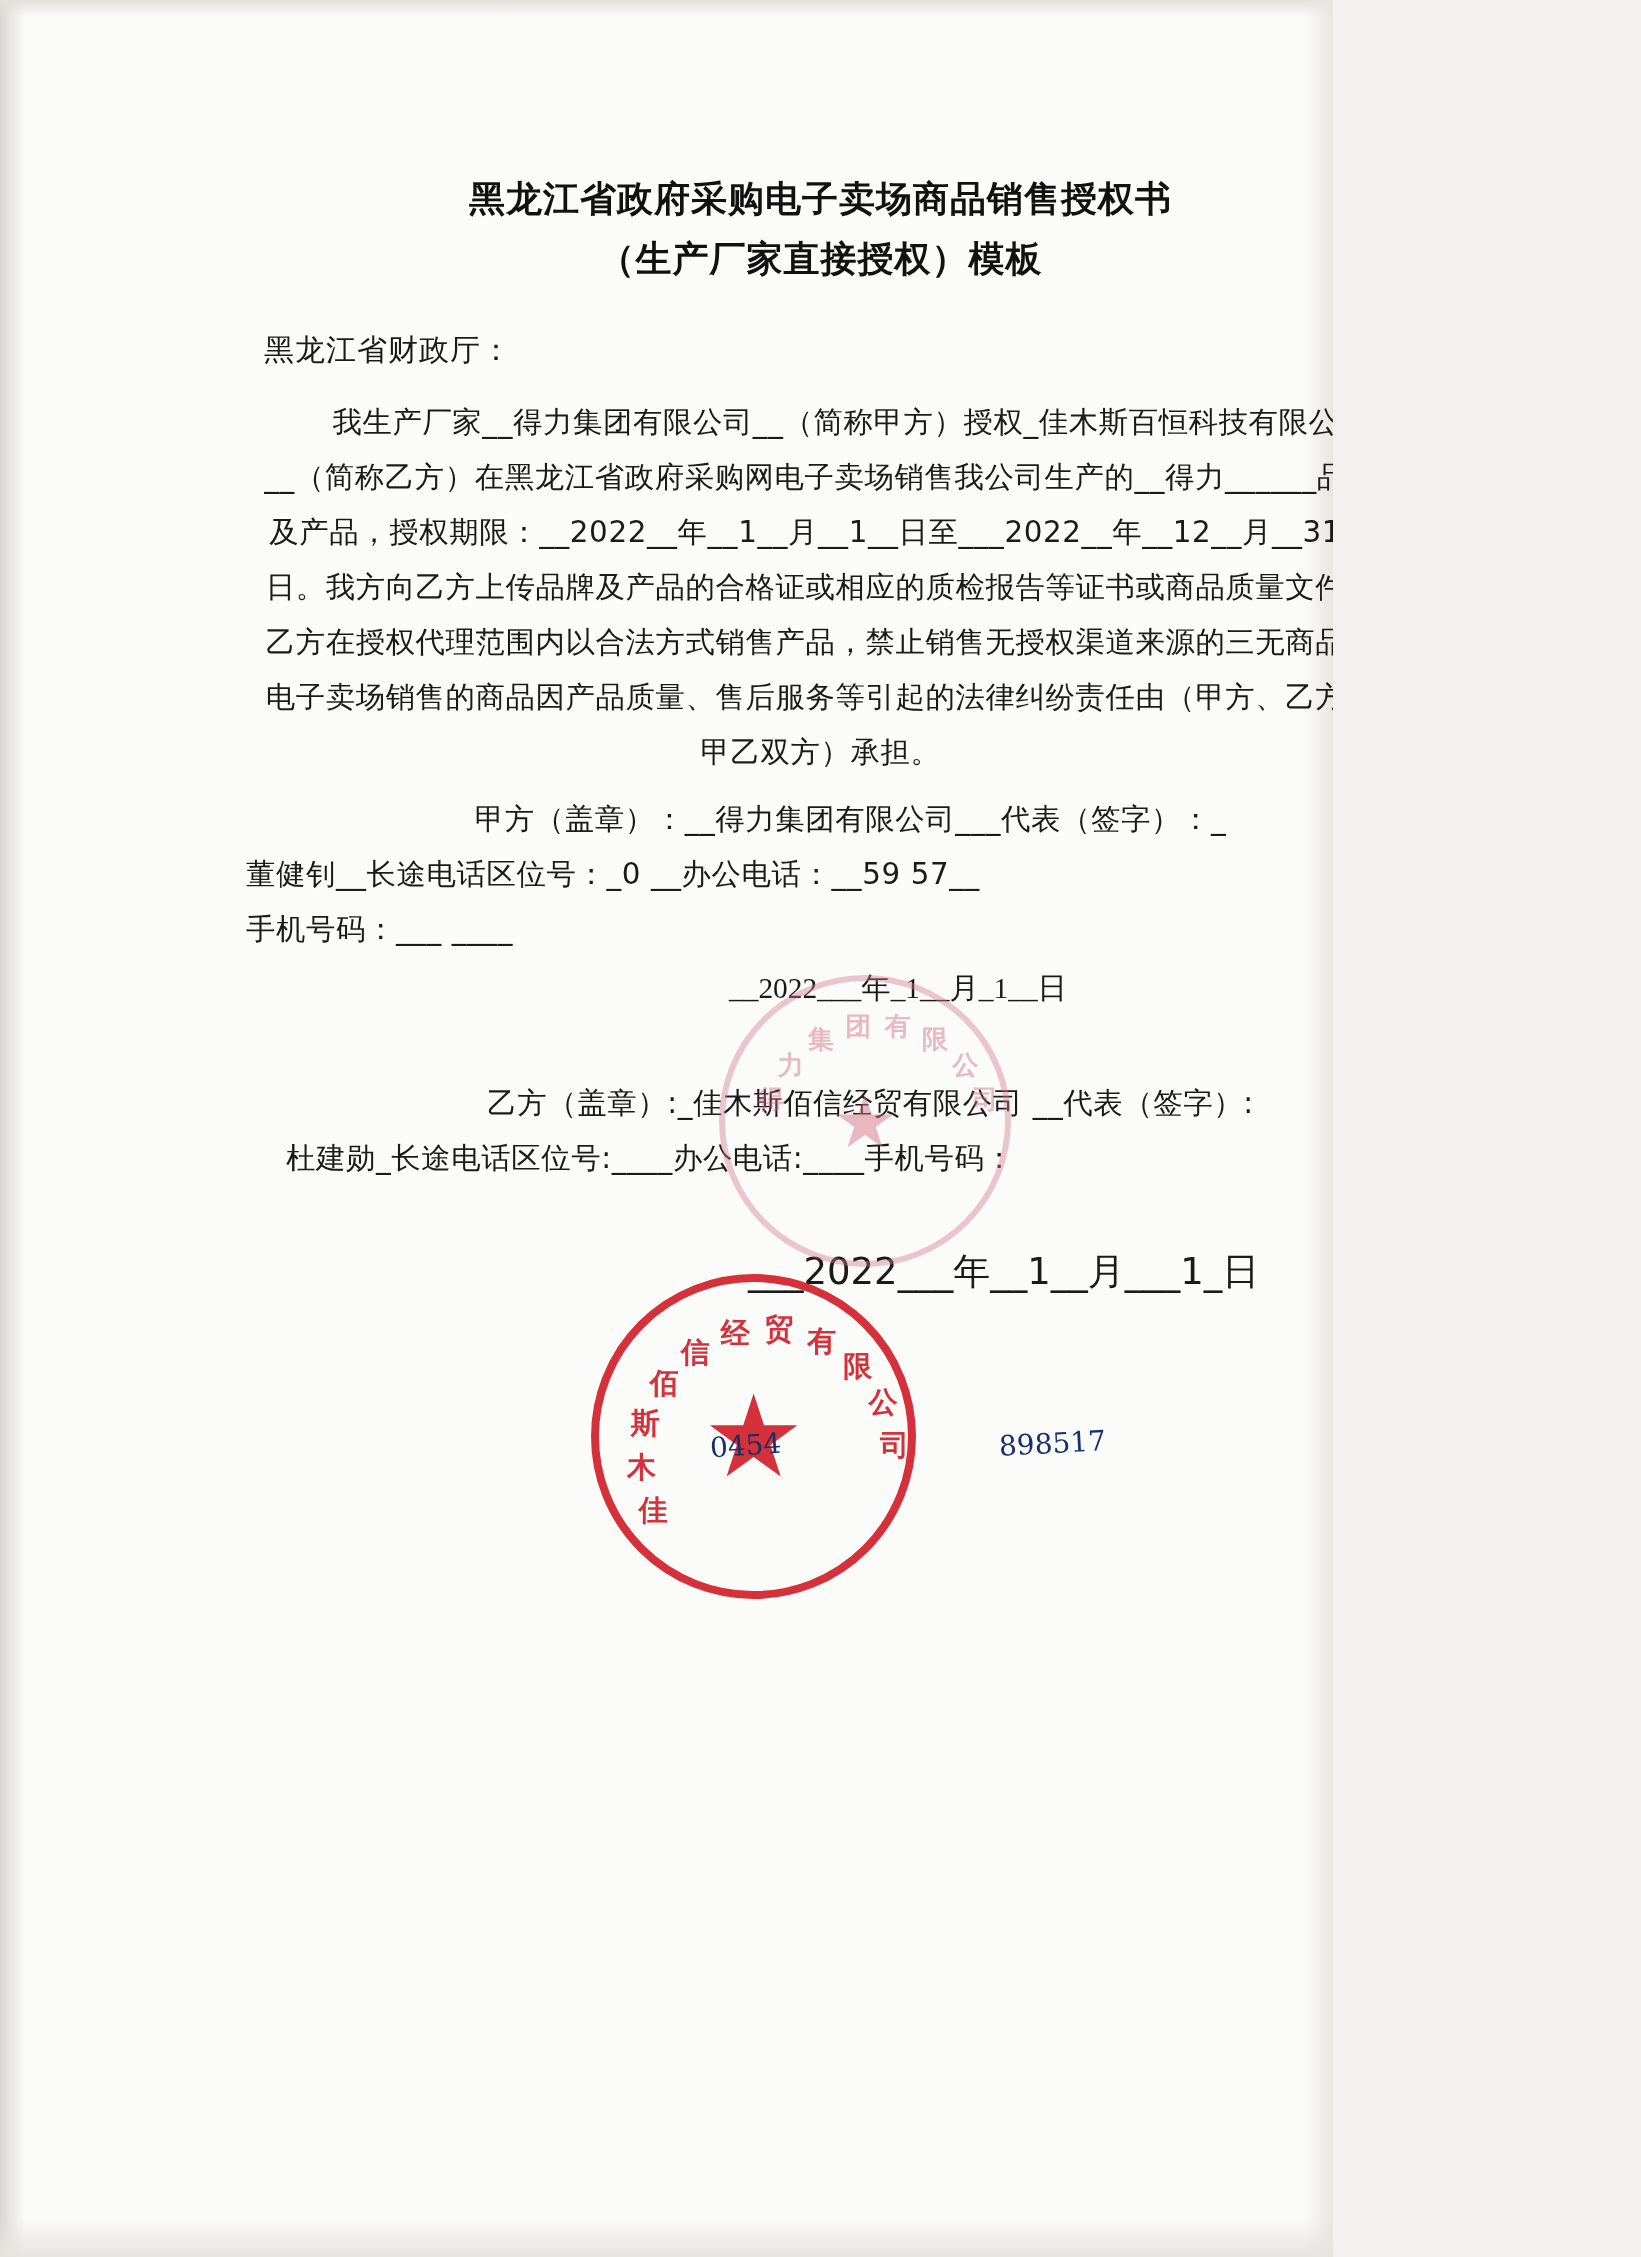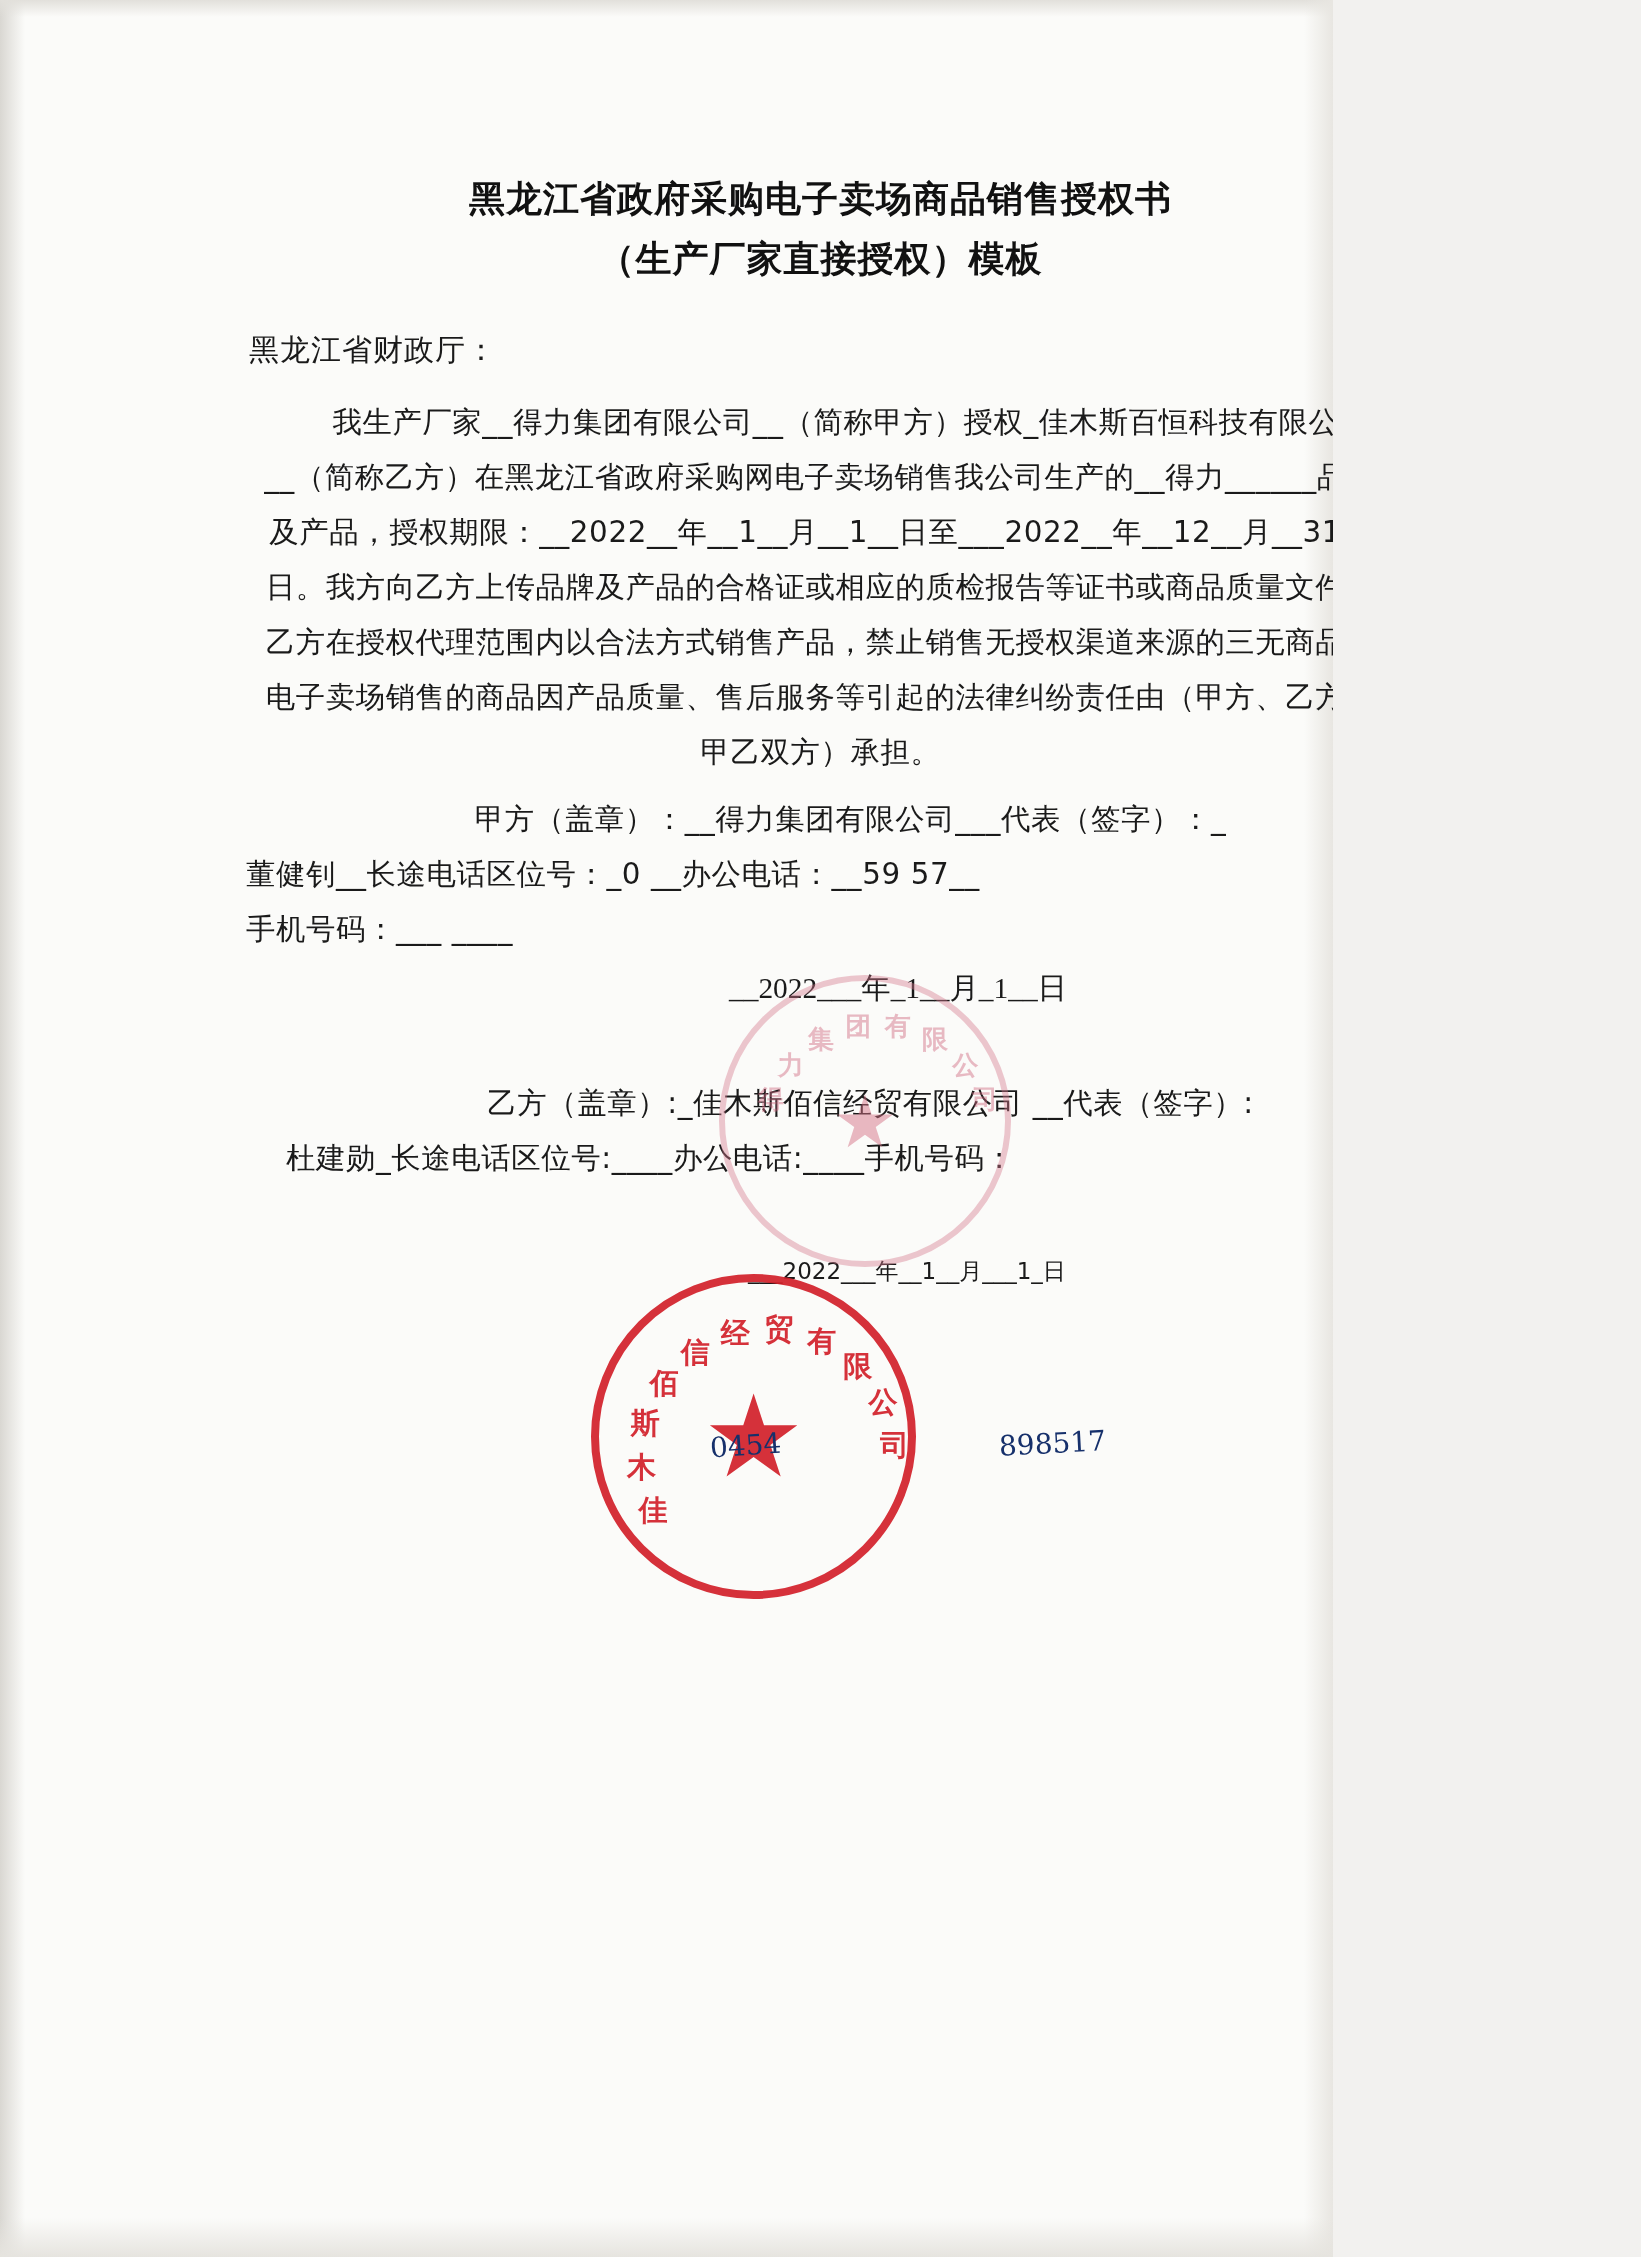--- a/index.html
+++ b/index.html
@@ -60,21 +60,21 @@
     line-height: 60px;
     letter-spacing: 1px;
     color: #111;
   }
   .title .line2 { display: block; }
 
   .salutation {
     margin-top: 44px;
     font-size: 30px;
     line-height: 33px;
-    margin-left: 3px;
+    margin-left: 18px;
     letter-spacing: 1px;
   }
 
   .body-text {
     margin-top: 29px;
     font-size: 29.4px;
     line-height: 55px;
     letter-spacing: 0.6px;
     text-align: justify;
   }
@@ -102,21 +102,21 @@
     margin-top: 60px;
     font-size: 29.4px;
     line-height: 55px;
     letter-spacing: 0.6px;
     margin-left: 40px;
   }
   .party-b p { margin: 0; }
   .date-line-b {
     margin-top: 58px;
     padding-left: 502px;
-    font-size: 23px;
+    font-size: 37px;
     line-height: 55px;
   }
 
   
   .seal {
     position: absolute;
     border-radius: 50%;
     pointer-events: none;
   }
   

